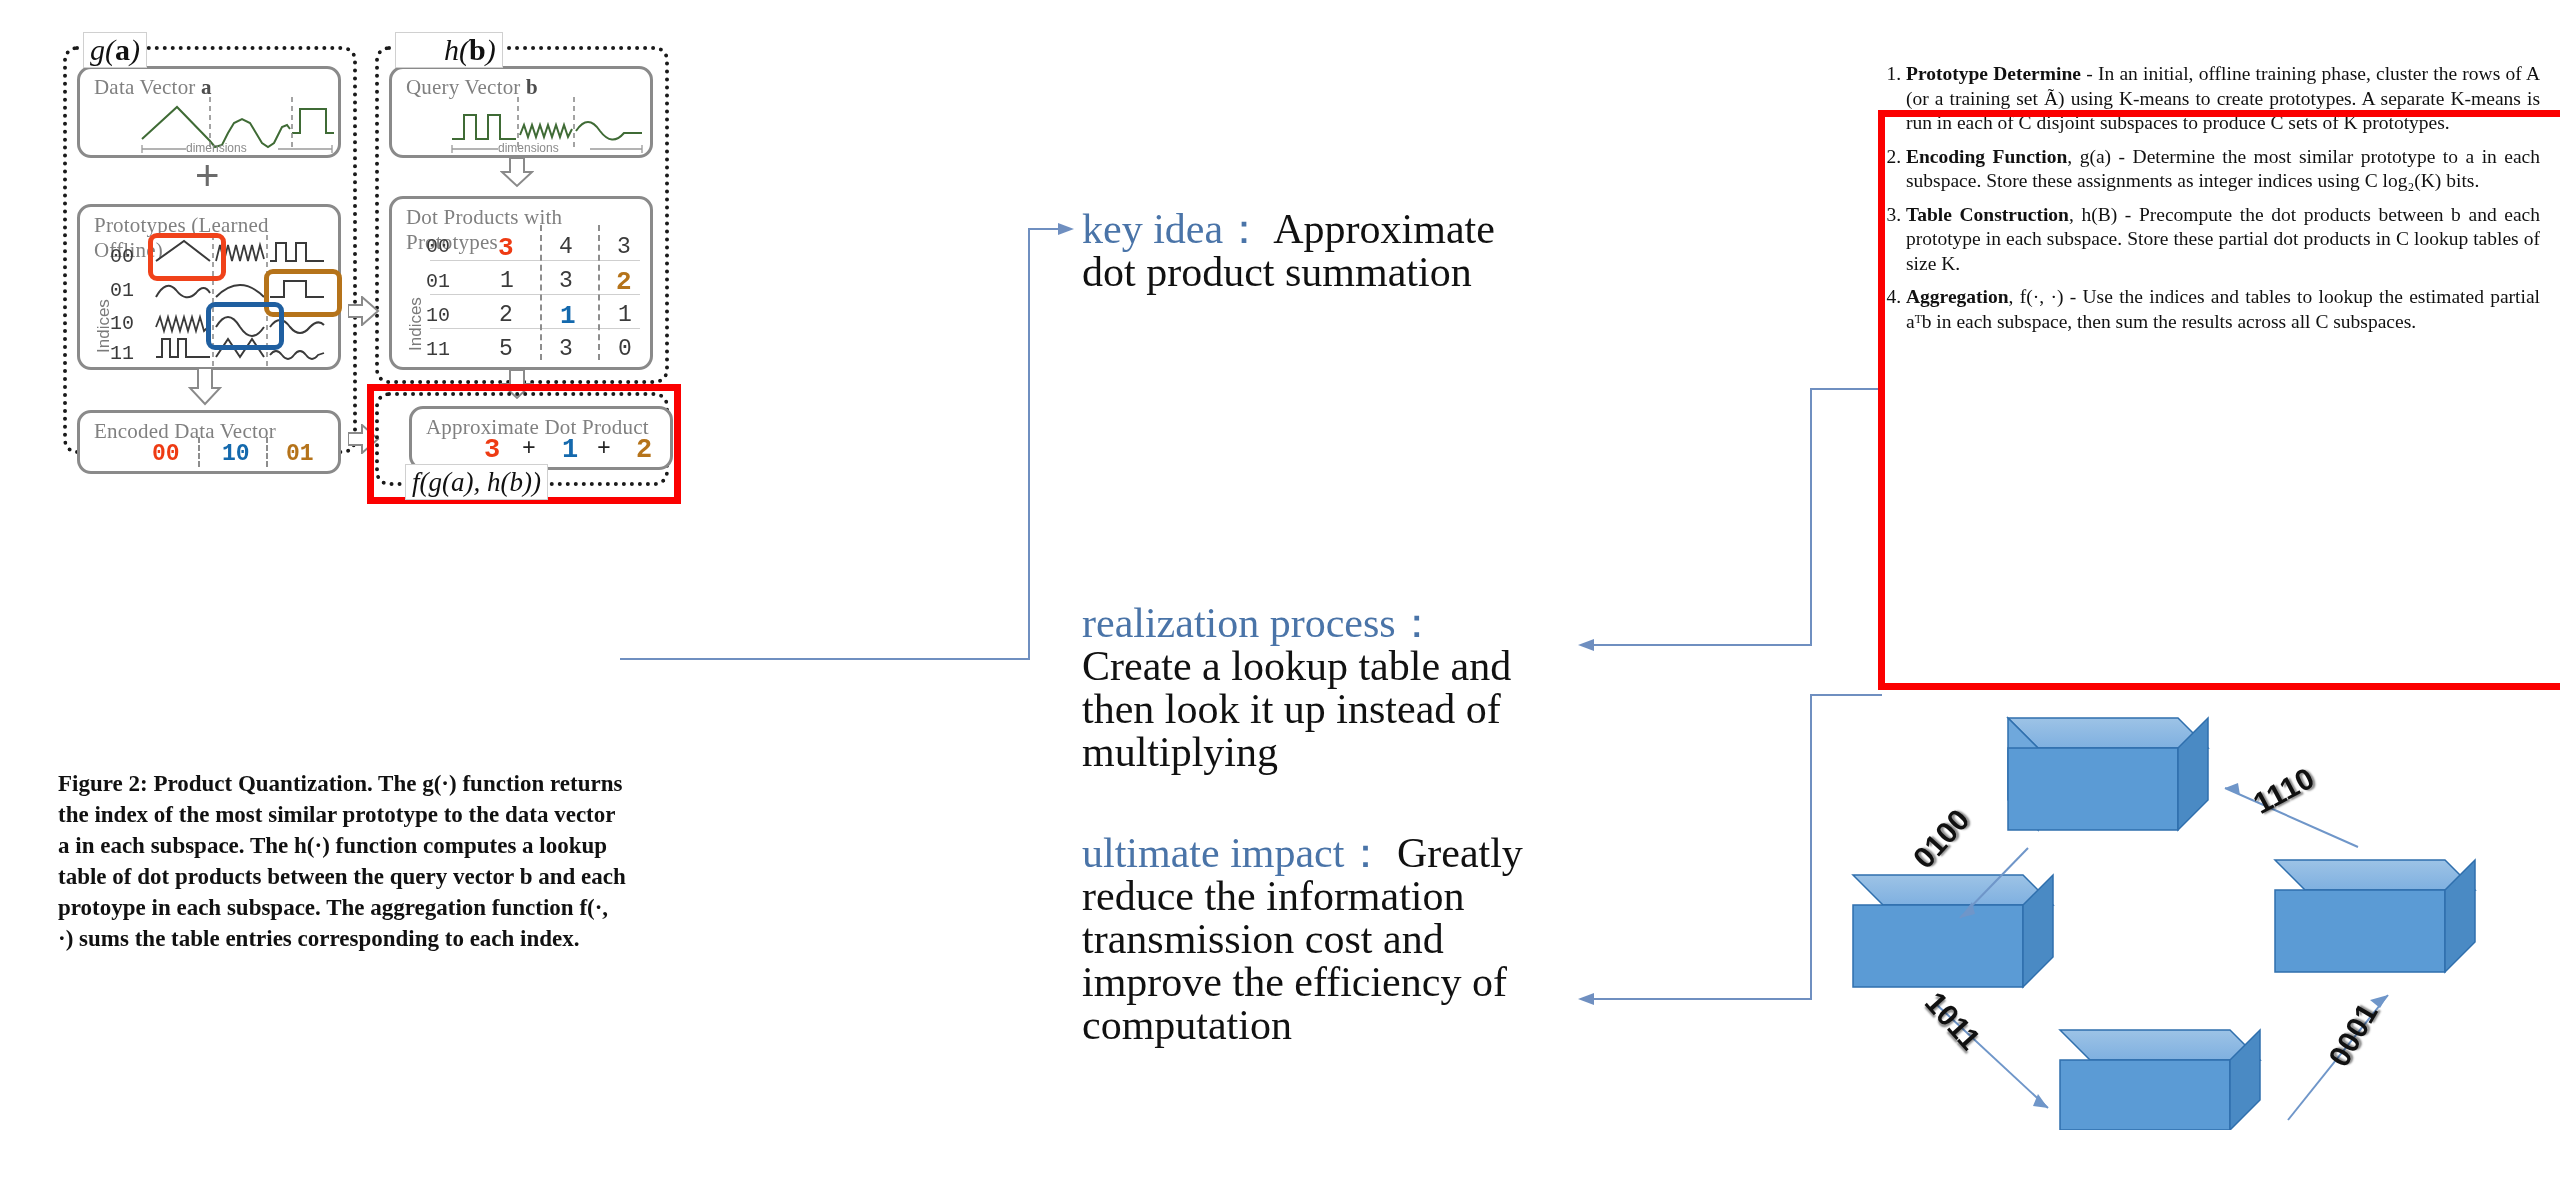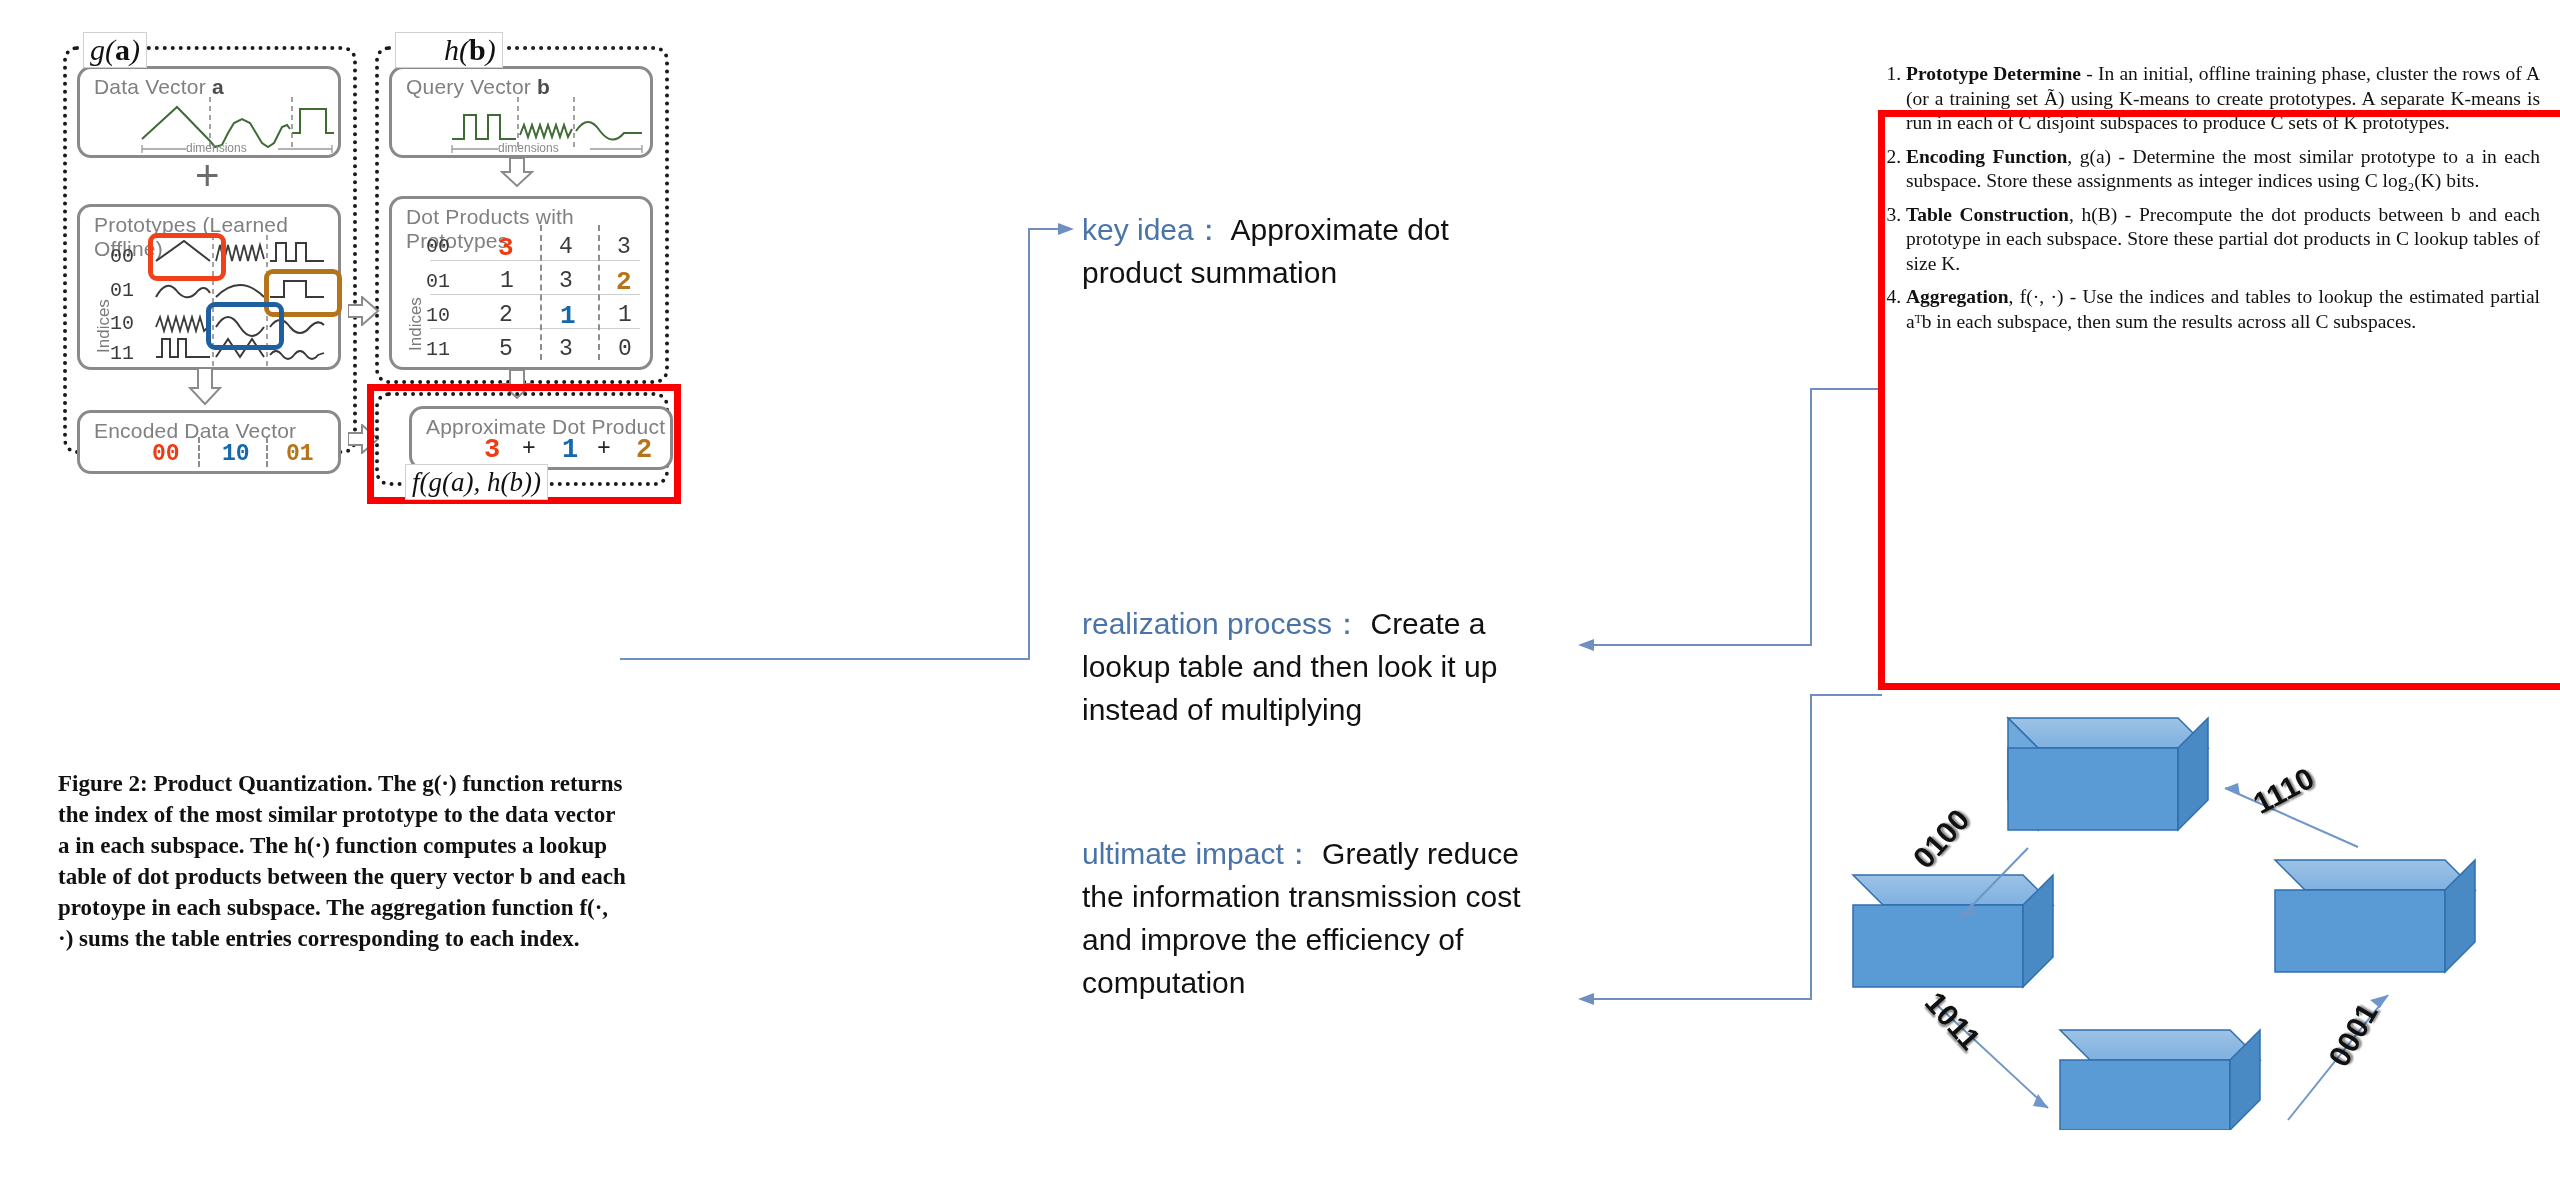--- a/index.html
+++ b/index.html
@@ -10,21 +10,21 @@
   #figure{position:absolute;left:55px;top:28px;width:1010px;height:720px;}
 
   .dotbox{position:absolute;border:4px dotted #1a1a1a;border-radius:14px;}
   .dotbox-label{position:absolute;background:#fff;border:1px solid #d0d0d0;
       padding:0 6px;font-family:"Liberation Serif",serif;font-style:italic;
       font-size:30px;line-height:34px;color:#111;z-index:6;}
   .dotbox-label b{font-style:normal;font-weight:bold;}
 
   .panel{position:absolute;border:3px solid #8a8a8a;border-radius:14px;background:#fff;}
   .panel-title{position:absolute;left:14px;top:6px;font-size:21px;color:#808080;
-      letter-spacing:.2px;}
+      letter-spacing:.2px;font-family:Liberation Serif, serif;}
   .panel-title b{color:#4d4d4d;font-weight:bold;}
 
   .plus{position:absolute;font-size:42px;color:#6b6b6b;line-height:1;font-weight:300;}
 
   
   .indices{position:absolute;font-size:17px;color:#7a7a7a;
       transform:rotate(-90deg);transform-origin:left top;white-space:nowrap;}
   .idxcell{position:absolute;font-family:"Liberation Mono",monospace;
       font-size:20px;color:#3b3b3b;}
 
@@ -45,22 +45,22 @@
   .encrow{position:absolute;font-family:"Liberation Mono",monospace;font-size:23px;}
 
   .bigred{position:absolute;border:7px solid #fb0000;background:transparent;}
 
   
   #caption{position:absolute;left:58px;top:768px;width:570px;
       font-family:"Liberation Serif",serif;font-weight:bold;font-size:23px;
       line-height:31px;color:#111;}
 
   
-  .anno{position:absolute;width:470px;font-family:Liberation Sans, sans-serif;
-      font-size:30px;line-height:43px;color:#111;}
+  .anno{position:absolute;width:470px;font-family:Liberation Serif, serif;
+      font-size:42px;line-height:43px;color:#111;}
   .anno .k{color:#4a74a8;}
 
   
   .conn{position:absolute;background:#6f8fc0;}
 
   
   #paper{position:absolute;left:1880px;top:62px;width:660px;
       font-family:"Liberation Serif",serif;font-size:19.5px;line-height:24.5px;
       color:#111;}
   #paper .lead{margin:0 0 9px 0;}

